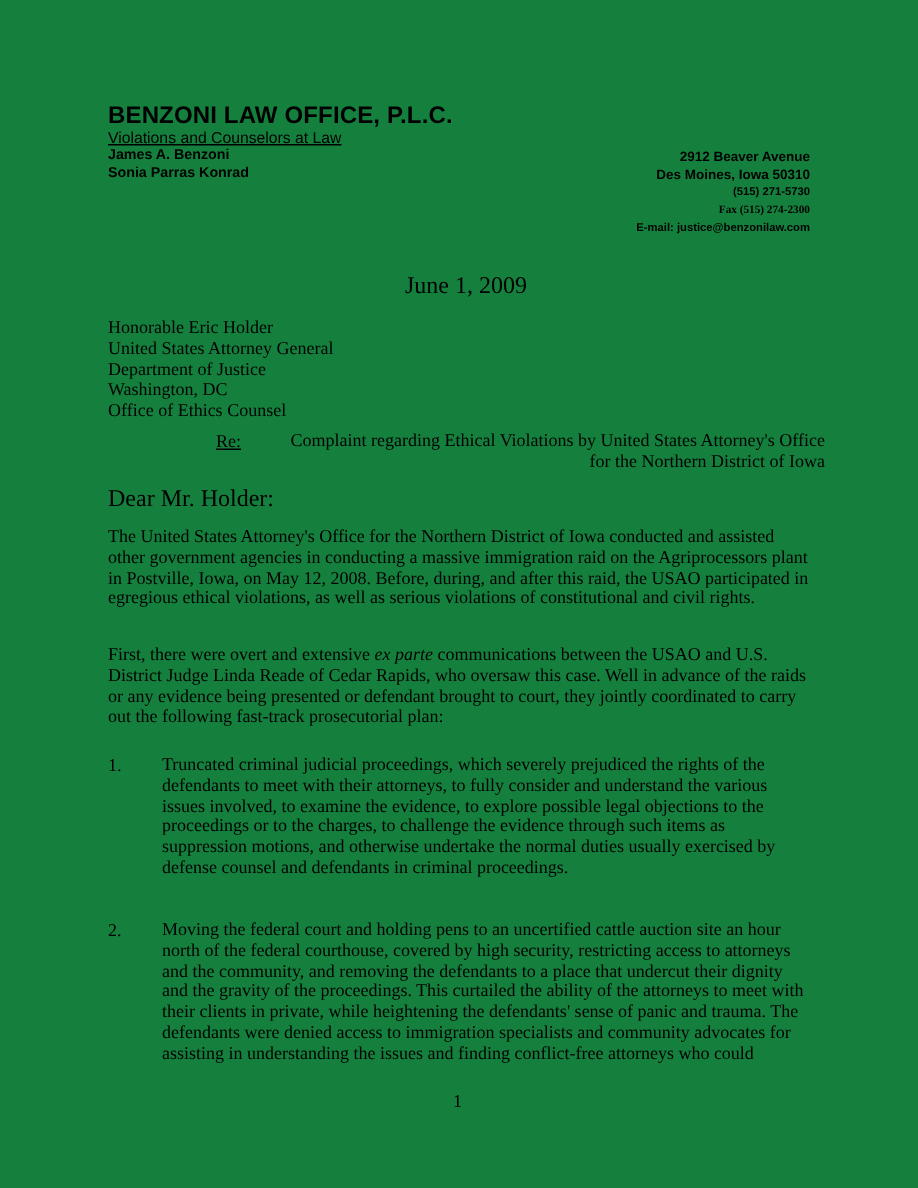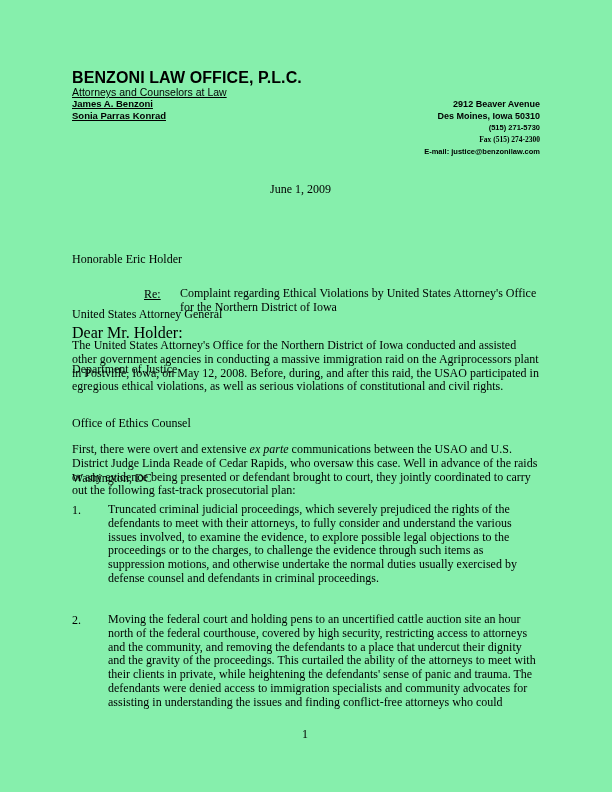--- a/index.html
+++ b/index.html
@@ -1,80 +1,80 @@
 <!DOCTYPE html>
 <html><head>
   <meta charset="utf-8">
   <style>
     html, body { margin: 0; padding: 0; background: #ffffff; }
     body { width: 612px; height: 792px; position: relative; overflow: hidden; color: #000; }
-    .page { position: absolute; left: 0; top: 0; width: 612px; height: 792px; background: #86efac; }
+    .page { position: absolute; left: 0; top: 0; width: 612px; height: 792px; background: #15803d; }
     .sans { font-family: "Liberation Sans", sans-serif; }
     .serif { font-family: "Liberation Serif", serif; }
 
     .firm-name { position: absolute; left: 72px; top: 69px; font-size: 16px; font-weight: bold; letter-spacing: 0.1px; white-space: nowrap; }
     .firm-tag { position: absolute; left: 72px; top: 86px; font-size: 10.5px; text-decoration: underline; white-space: nowrap; }
-    .attorney { position: absolute; left: 72px; font-size: 9.5px; font-weight: bold; white-space: nowrap; text-decoration: underline; }
+    .attorney { position: absolute; left: 72px; font-size: 9.5px; font-weight: bold; white-space: nowrap; }
     .att1 { top: 98px; }
     .att2 { top: 110px; }
 
     .addr { position: absolute; right: 72px; font-size: 8.5px; font-weight: bold; text-align: right; white-space: nowrap; }
     .addr.big { font-size: 9px; }
     .a1 { top: 99px; margin-left: 11px; }
     .a2 { top: 111px; }
     .a3 { top: 123px; font-size: 7.5px; text-align: right; }
     .a4 { top: 135px; font-size: 7.5px; font-family: Liberation Serif, serif; }
     .a5 { top: 147px; font-size: 7.5px; padding-left: 36px; }
 
-    .date { position: absolute; left: 270px; top: 182px; font-size: 12px; white-space: nowrap; }
+    .date { position: absolute; left: 270px; top: 182px; font-size: 16px; white-space: nowrap; }
 
     .recipient { position: absolute; left: 72px; top: 212px; font-size: 12px; line-height: 13.8px; }
-    .recipient div { white-space: nowrap; margin-top: 41px; }
+    .recipient div { white-space: nowrap; }
 
     .re-label { position: absolute; left: 144px; top: 287px; font-size: 12px; text-decoration: underline; }
-    .re-text { position: absolute; left: 180px; top: 287px; font-size: 12px; line-height: 13.8px; width: 370px; }
+    .re-text { position: absolute; left: 180px; top: 287px; font-size: 12px; line-height: 13.8px; width: 370px; text-align: right; }
 
     .salutation { position: absolute; left: 72px; top: 324px; font-size: 16px; white-space: nowrap; }
 
     .para { position: absolute; left: 72px; width: 470px; font-size: 12px; line-height: 13.8px; text-align: left; }
-    .p1 { top: 339px; }
-    .p2 { top: 443px; }
+    .p1 { top: 351px; }
+    .p2 { top: 430px; }
     .p2 em { font-style: italic; }
 
     .list-num { position: absolute; left: 72px; font-size: 12px; }
     .list-text { position: absolute; left: 108px; width: 434px; font-size: 12px; line-height: 13.8px; }
     .n1, .t1 { top: 503px; }
     .n2, .t2 { top: 613px; }
 
     .page-num { position: absolute; left: 302px; top: 727px; font-size: 12px; }
   </style>
 </head>
 <body>
 
 <div class="page">
 
   <div class="firm-name sans">BENZONI LAW OFFICE, P.L.C.</div>
-  <div class="firm-tag sans">Attorneys and Counselors at Law</div>
+  <div class="firm-tag sans">Violations and Counselors at Law</div>
   <div class="attorney att1 sans">James A. Benzoni</div>
   <div class="attorney att2 sans">Sonia Parras Konrad</div>
 
   <div class="addr big a1 sans">2912 Beaver Avenue</div>
   <div class="addr big a2 sans">Des Moines, Iowa 50310</div>
   <div class="addr a3 sans">(515) 271-5730</div>
   <div class="addr a4 sans">Fax (515) 274-2300</div>
   <div class="addr a5 sans">E-mail: justice@benzonilaw.com</div>
 
   <div class="date serif">June 1, 2009</div>
 
   <div class="recipient serif">
     <div>Honorable Eric Holder</div>
     <div>United States Attorney General</div>
     <div>Department of Justice</div>
+    <div>Washington, DC</div>
     <div>Office of Ethics Counsel</div>
-    <div>Washington, DC</div>
   </div>
 
   <div class="re-label serif">Re:</div>
   <div class="re-text serif">Complaint regarding Ethical Violations by United States Attorney's Office for the Northern District of Iowa</div>
 
   <div class="salutation serif">Dear Mr. Holder:</div>
 
   <div class="para p1 serif">The United States Attorney's Office for the Northern District of Iowa conducted and assisted other government agencies in conducting a massive immigration raid on the Agriprocessors plant in Postville, Iowa, on May 12, 2008. Before, during, and after this raid, the USAO participated in egregious ethical violations, as well as serious violations of constitutional and civil rights.</div>
 
   <div class="para p2 serif"><span>First, there were overt and extensive </span><em>ex parte</em><span> communications between the USAO and U.S. District Judge Linda Reade of Cedar Rapids, who oversaw this case. Well in advance of the raids or any evidence being presented or defendant brought to court, they jointly coordinated to carry out the following fast-track prosecutorial plan:</span></div>

